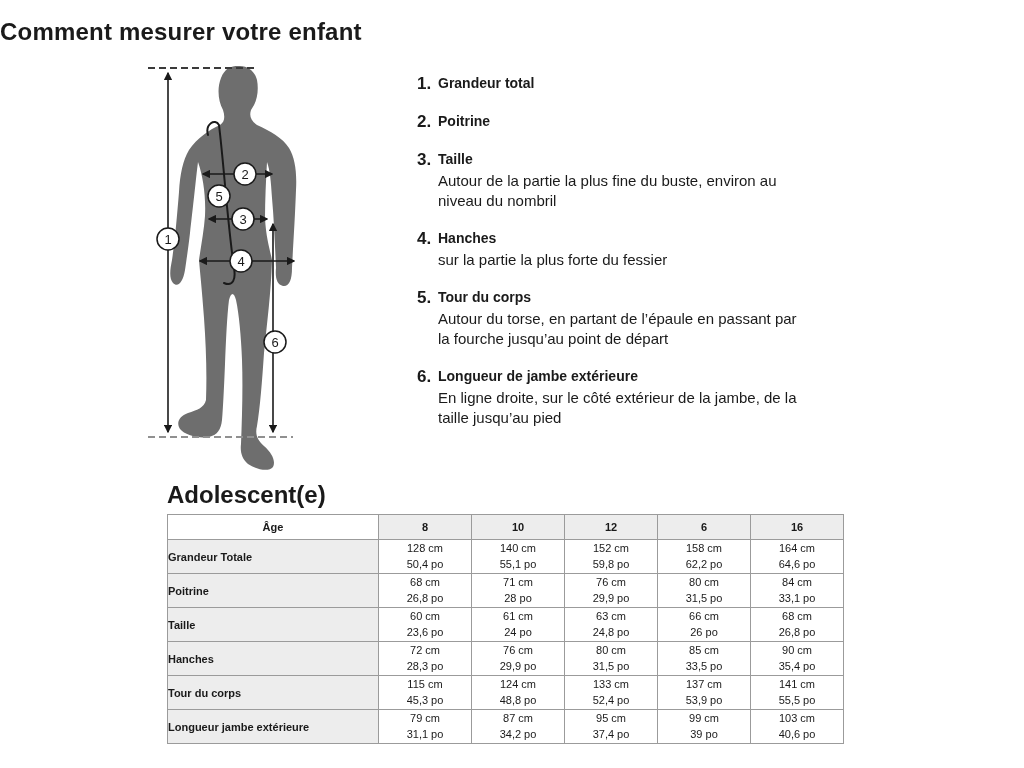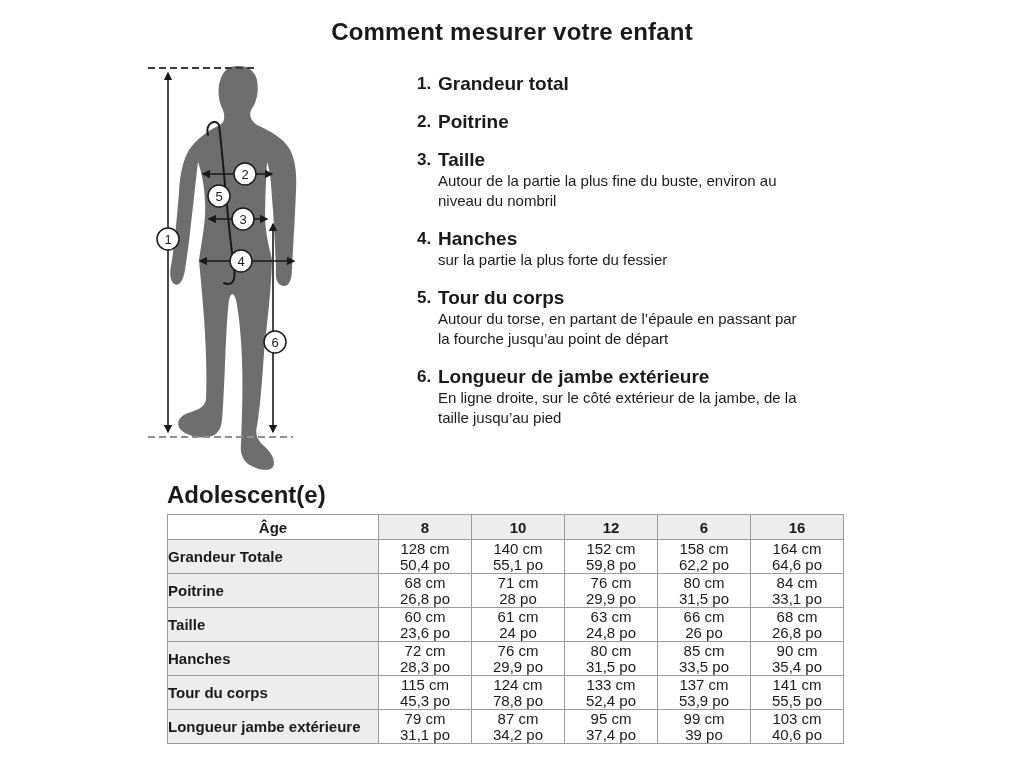--- a/index.html
+++ b/index.html
@@ -3,41 +3,41 @@
 <meta charset="utf-8">
 <style>
   html,body{margin:0;padding:0;}
   body{
     width:1024px;height:768px;background:#ffffff;
     font-family:"Liberation Sans", sans-serif;color:#1a1a1a;
     position:relative;overflow:hidden;
   }
   .page-title{
     position:absolute;top:18px;left:0;width:952px;margin:0;
-    text-align:center;font-size:24px;font-weight:bold;letter-spacing:.2px;padding-left:36px;
+    font-size:24px;font-weight:bold;letter-spacing:.2px;
   }
   .figure-svg{position:absolute;left:145px;top:58px;}
   .figure-caption{
     position:absolute;left:167px;top:481px;
     font-size:24px;font-weight:bold;
   }
   .instructions{
     position:absolute;left:417px;top:73px;width:465px;
     list-style:none;margin:0;padding:0;
   }
   .instr{position:relative;padding-left:21px;margin-bottom:17px;}
-  .instr-head{font-size:19px;font-weight:bold;line-height:21px;margin-bottom:1px;}
+  .instr-head{font-size:14px;font-weight:bold;line-height:21px;margin-bottom:1px;}
   .instr-num{position:absolute;left:0;top:0;font-size:17px;font-weight:bold;line-height:21px;}
   .instr-line{font-size:15px;line-height:20px;}
   .size-table{
     position:absolute;left:167px;top:514px;
     border-collapse:collapse;table-layout:fixed;
   }
   .size-table th,.size-table td{
-    border:1px solid #9b9b9b;font-size:15px;padding:0;
+    border:1px solid #9b9b9b;font-size:11px;padding:0;
   }
   .size-table th{height:24px;font-weight:bold;}
   .th-age{background:#ffffff;text-align:center;}
   .th-size{background:#ededed;text-align:center;}
   .cell-label{
     background:#ededed;font-weight:bold;text-align:left;
     padding-left:7px;height:33px;margin-top:40px;
   }
   .cell-val{text-align:center;height:33px;}
   .cell-val div{line-height:15.5px;}
@@ -254,21 +254,21 @@
         </td>
   </tr>
   <tr>
     <td class="cell-label">Tour du corps</td>
     <td class="cell-val">
           <div>115 cm</div>
           <div>45,3 po</div>
         </td>
     <td class="cell-val">
           <div>124 cm</div>
-          <div>78,8 po</div>
+          <div>48,8 po</div>
         </td>
     <td class="cell-val">
           <div>133 cm</div>
           <div>52,4 po</div>
         </td>
     <td class="cell-val">
           <div>137 cm</div>
           <div>53,9 po</div>
         </td>
     <td class="cell-val">

